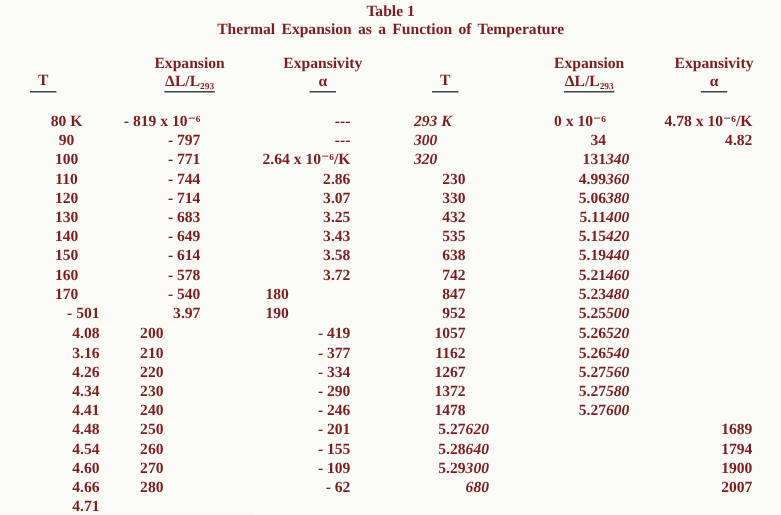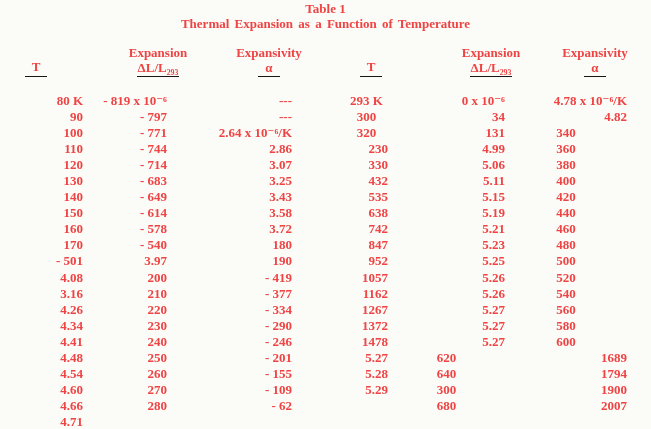--- a/index.html
+++ b/index.html
@@ -1,21 +1,21 @@
 <!DOCTYPE html>
 <html><head>
 <meta charset="utf-8">
 <style>
   * { margin:0; padding:0; box-sizing:border-box; }
   html,body { width:651px; height:429px; }
   body { background:#e9e9e7; }
   .scan {
     position:relative; width:651px; height:429px; overflow:hidden;
     background:#fbfbf8;
-    color:#ef4444;
+    color:#7f1d1d;
     font-family:"Liberation Serif","DejaVu Serif",serif;
     font-weight:700;
     font-size:13px;
   }
   .title {
     position:absolute; top:1px; left:0; width:100%;
     text-align:center; line-height:15px;
   }
   .subtitle {
     position:absolute; top:16px; left:0; width:100%;
@@ -27,22 +27,22 @@
   .t-hdr { line-height:14px; }
   .t-hdr .u { display:block; text-align:center; padding-bottom:2px; }
   .alpha-u { display:inline-block; padding:0 7px 1px 7px; border-bottom:1.5px solid #161616; }
   .grid {
     position:absolute; top:93px;
     display:grid; grid-auto-rows:16.05px; line-height:16px;
   }
   .grid-left  { left:25px;  grid-template-columns:58px 84px 125px; }
   .grid-right { left:345px; grid-template-columns:43px 117px 122px; }
   .cell { white-space:pre; }
-  .cell.t { text-align:right; padding-left:3px; }
-  .grid-right .cell.t { text-align:center; padding-left:0; }
+  .cell.t { text-align:center; padding-left:3px; }
+  .grid-right .cell.t { text-align:left; padding-left:0;font-style:italic; }
   .cell.expansion, .cell.expansivity { text-align:right; }
 </style>
 </head>
 <body>
 
 <div class="scan">
 
   <div class="title">Table 1</div>
   <div class="subtitle">Thermal Expansion as a Function of Temperature</div>
 

